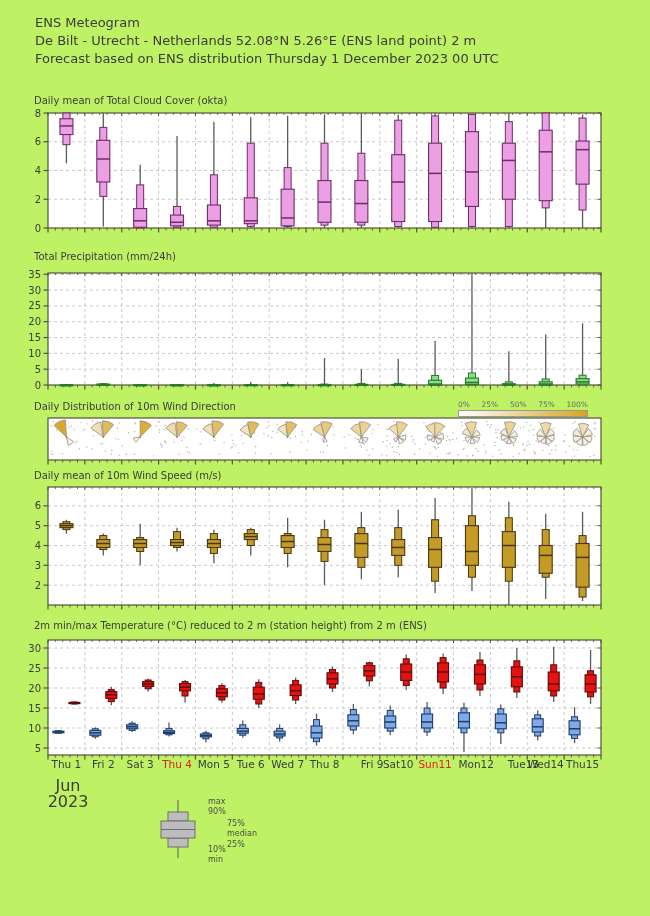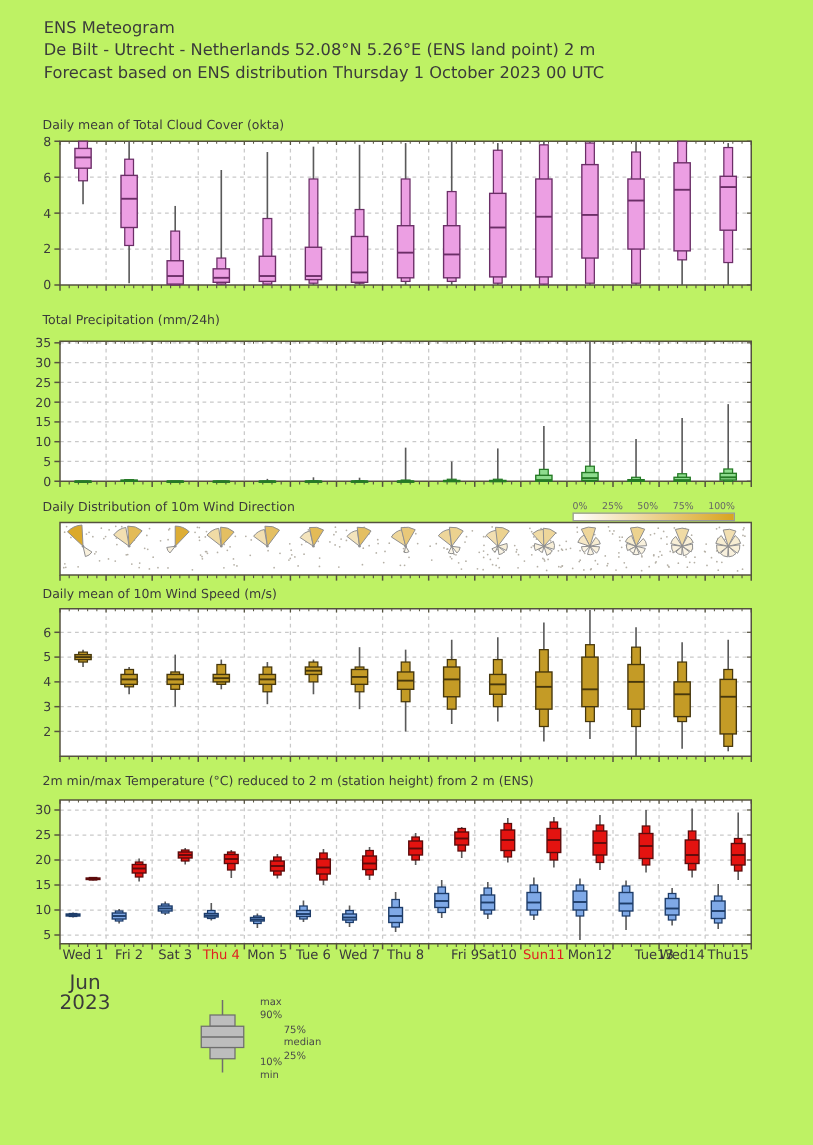--- a/index.html
+++ b/index.html
@@ -24,21 +24,21 @@
   #l10{left:208px;top:845px}#lmin{left:208px;top:855px}
 </style>
 </head>
 <body>
 
 <div class="page">
 
   <div class="header">
     <div>ENS Meteogram</div>
     <div>De Bilt - Utrecht - Netherlands 52.08°N 5.26°E (ENS land point) 2 m</div>
-    <div>Forecast based on ENS distribution Thursday  1 October 2023 00 UTC</div>
+    <div>Forecast based on ENS distribution Thursday  1 December 2023 00 UTC</div>
   </div>
 
   <div class="ptitle" id="t0">Daily mean of Total Cloud Cover (okta)</div>
   <div class="ptitle" id="t1">Total Precipitation (mm/24h)</div>
   <div class="ptitle" id="t2">Daily Distribution of 10m Wind Direction</div>
   <div class="ptitle" id="t3">Daily mean of 10m Wind Speed (m/s)</div>
   <div class="ptitle" id="t4">2m min/max Temperature (°C) reduced to 2 m (station height) from 2 m (ENS)</div>
 
   <div id="windlegend">
     <div class="wl-labels">
@@ -1583,32 +1583,32 @@
         <line x1="178" y1="800" x2="178" y2="812" stroke="#6e6e6e" stroke-width="1.2"></line>
         <line x1="178" y1="847" x2="178" y2="858" stroke="#6e6e6e" stroke-width="1.2"></line>
         <rect x="168" y="812" width="20" height="9" fill="#bdbdbd" stroke="#6e6e6e" stroke-width="1"></rect>
         <rect x="168" y="838" width="20" height="9" fill="#bdbdbd" stroke="#6e6e6e" stroke-width="1"></rect>
         <rect x="161" y="821" width="34" height="17" fill="#bdbdbd" stroke="#6e6e6e" stroke-width="1"></rect>
         <line x1="161" y1="829.5" x2="195" y2="829.5" stroke="#6e6e6e" stroke-width="1.2"></line>
       </g>
   </svg>
 
   <div id="xlabels">
-      <div class="xlab" style="left: 44.4333px;">Wed 1</div>
+      <div class="xlab" style="left: 44.4333px;">Thu 1</div>
       <div class="xlab" style="left: 81.3px;">Fri 2</div>
       <div class="xlab" style="left: 118.167px;">Sat 3</div>
       <div class="xlab sun" style="left: 155.033px;">Thu 4</div>
       <div class="xlab" style="left: 191.9px;">Mon 5</div>
       <div class="xlab" style="left: 228.767px;">Tue 6</div>
       <div class="xlab" style="left: 265.633px;">Wed 7</div>
       <div class="xlab" style="left: 302.5px;">Thu 8</div>
       <div class="xlab" style="left: 339.367px; text-align: right;">Fri 9</div>
       <div class="xlab" style="left: 376.233px;">Sat10</div>
       <div class="xlab sun" style="left: 413.1px;">Sun11</div>
-      <div class="xlab" style="left: 449.967px;">Mon12</div>
+      <div class="xlab" style="left: 449.967px; text-align: right;">Mon12</div>
       <div class="xlab" style="left: 495px; text-align: right;">Tue13</div>
       <div class="xlab" style="left: 523.7px;">Wed14</div>
       <div class="xlab" style="left: 560.567px;">Thu15</div>
     </div>
   <div class="monthlab">Jun</div>
   <div class="yearlab">2023</div>
 
   <span class="leglab" id="lmax">max</span>
   <span class="leglab" id="l90">90%</span>
   <span class="leglab" id="l75">75%</span>

